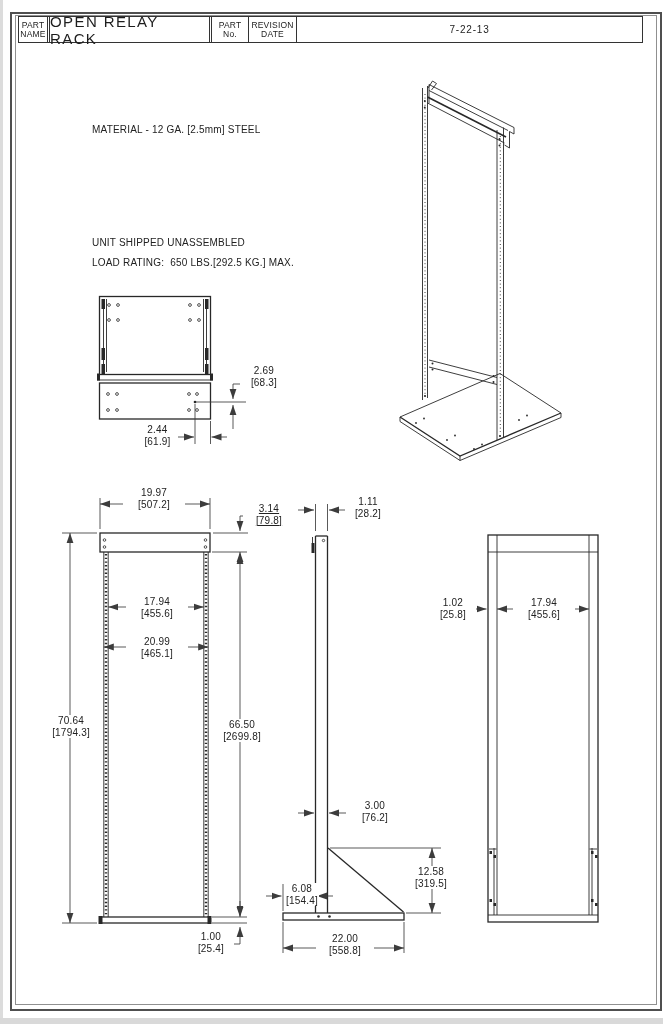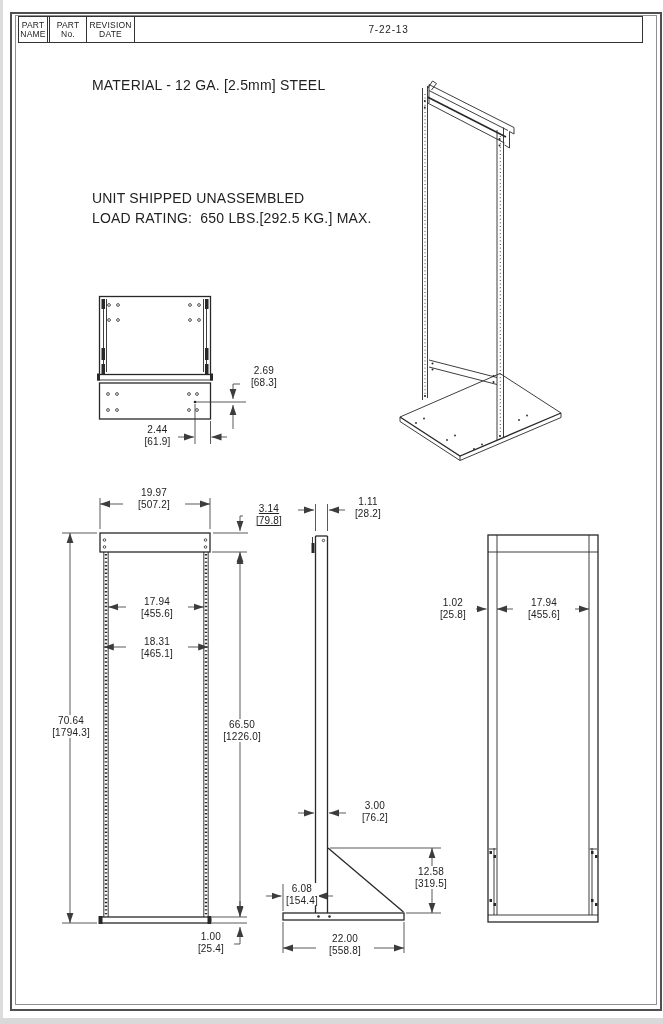--- a/index.html
+++ b/index.html
@@ -14,22 +14,22 @@
   .tb .cell{display:flex;align-items:center;justify-content:center;height:100%;box-sizing:border-box;}
   .c1{width:31px;border-right:3px double #333;}
   .c2{width:162px;border-right:3px double #333;}
   .c3{width:37px;border-right:1px solid #333;}
   .c4{width:266px;border-right:3px double #333;}
   .c5{width:48px;border-right:1px solid #333;}
   .c6{flex:1;}
   .lbl{font-size:8.5px;line-height:9px;text-align:center;white-space:pre-line;letter-spacing:.2px;color:#222;}
   .val{font-size:15px;letter-spacing:1.4px;color:#1d1d1d;}
   .val-date{font-size:10px;letter-spacing:.8px;color:#1d1d1d;}
-  .note{position:absolute;font-size:14px;line-height:12.5px;letter-spacing:.2px;
-        white-space:pre-wrap;color:#222;}
+  .note{position:absolute;font-size:10px;line-height:12.5px;letter-spacing:.2px;
+        white-space:pre-wrap;color:#222;margin-top:45px;}
   .dim{position:absolute;text-align:center;font-size:10px;line-height:11.5px;letter-spacing:.2px;
        background:#fff;color:var(--text,#222);white-space:nowrap;padding:0 1px;}
   .dim span{display:block;}
   svg.art{position:absolute;left:0;top:0;}
   svg .ol{stroke:var(--line,#282828);stroke-width:1.3;fill:none;}
   svg .olt{stroke:var(--line,#282828);stroke-width:.9;fill:none;}
   svg .olk{stroke:var(--line,#282828);stroke-width:1.6;fill:none;}
   svg .fil{fill:var(--line,#282828);stroke:none;}
   svg .dl{stroke:var(--dim-line,#3c3c3c);stroke-width:.85;fill:none;}
   svg .dot{stroke:var(--line,#282828);stroke-width:2.4;stroke-dasharray:1.4 2.3;fill:none;}
@@ -40,20 +40,21 @@
 
 <div class="sheet">
   <div class="edge-l"></div>
   <div class="edge-b"></div>
   <div class="frame-outer"></div>
   <div class="frame-inner"></div>
 
   <div class="tb">
     <div class="cell c1 lbl">PART
 NAME</div>
+    <div class="cell c2 val">OPEN RELAY RACK</div>
     <div class="cell c3 lbl">PART
 No.</div>
     <div class="cell c5 lbl">REVISION
 DATE</div>
     <div class="cell c6 val-date">7-22-13</div>
   </div>
 
   <div class="note" style="left:92px;top:79px;">MATERIAL - 12 GA. [2.5mm] STEEL</div>
   <div class="note" style="left:92px;top:192px;">UNIT SHIPPED UNASSEMBLED</div>
   <div class="note" style="left:92px;top:212px;">LOAD RATING:  650 LBS.[292.5 KG.] MAX.</div>
@@ -259,30 +260,30 @@
     </div>
   <div class="dim" style="left:346px;top:496px;width:42px;">
     <span>1.11</span>
       <span>[28.2]</span>
     </div>
   <div class="dim" style="left:126px;top:596px;width:60px;">
     <span>17.94</span>
       <span>[455.6]</span>
     </div>
   <div class="dim" style="left:126px;top:636px;width:60px;">
-    <span>18.31</span>
+    <span>20.99</span>
       <span>[465.1]</span>
     </div>
   <div class="dim" style="left:40px;top:715px;width:60px;">
     <span>70.64</span>
       <span>[1794.3]</span>
     </div>
   <div class="dim" style="left:212px;top:719px;width:58px;">
     <span>66.50</span>
-      <span>[1226.0]</span>
+      <span>[2699.8]</span>
     </div>
   <div class="dim" style="left:350px;top:800px;width:48px;">
     <span>3.00</span>
       <span>[76.2]</span>
     </div>
   <div class="dim" style="left:403px;top:866px;width:54px;">
     <span>12.58</span>
       <span>[319.5]</span>
     </div>
   <div class="dim" style="left:285px;top:883px;width:32px;">

